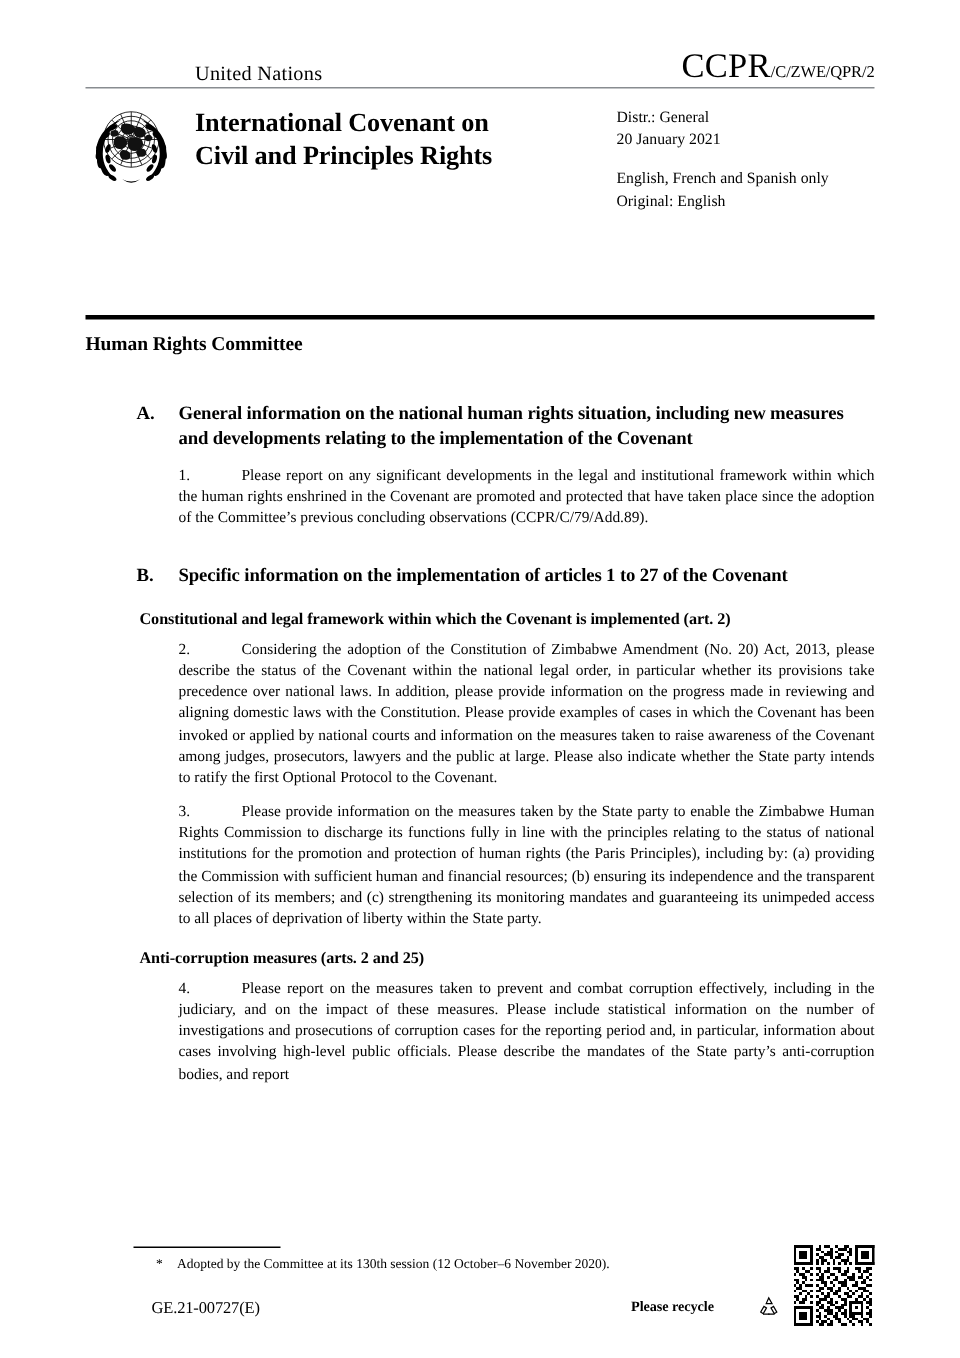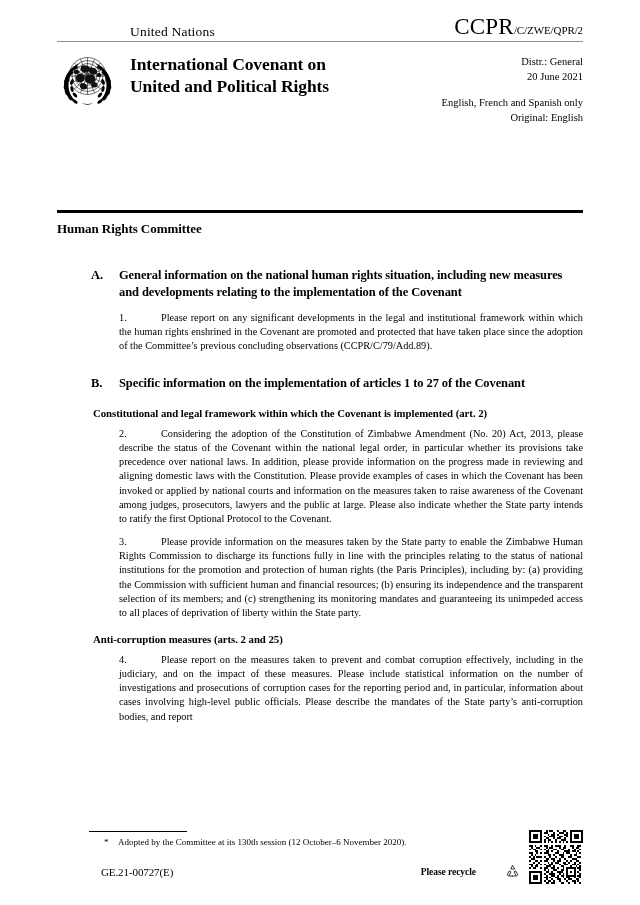--- a/index.html
+++ b/index.html
@@ -21,21 +21,21 @@
     left: 0; top: 0;
     width: 640px;
     height: 905px;
     background: #ffffff;
   }
 
   
   .masthead {
     position: absolute;
     left: 57px;
-    top: 16px;
+    top: 33px;
     width: 526px;
   }
   .mast-top {
     display: flex;
     align-items: flex-end;
     justify-content: space-between;
     height: 22px;
     padding-bottom: 1px;
   }
   .un-name {
@@ -83,21 +83,20 @@
     line-height: 1.28;
     padding-top: 4px;
     letter-spacing: -.1px;
   }
   .distr-block {
     width: 172px;
     flex: 0 0 172px;
     font-size: 10.5px;
     line-height: 1.42;
     padding-top: 6px;
-    text-align: right;
   }
   .distr-gap { height: 11px; }
 
   
   .rule-thick {
     position: absolute;
     left: 57px;
     top: 210px;
     width: 526px;
     height: 2.6px;
@@ -312,26 +311,26 @@
             <ellipse cx="92" cy="76" rx="6" ry="3" transform="rotate(105 92 76)"></ellipse>
             <ellipse cx="86" cy="88" rx="6" ry="3" transform="rotate(130 86 88)"></ellipse>
 
             <path d="M49 103 q12 6 24 0 q-12 9 -24 0z"></path>
           </g>
         </svg>
       </div>
 
       <div class="doc-title">
         <div>International Covenant on</div>
-        <div>United and Political Rights</div>
+        <div>Civil and Principles Rights</div>
       </div>
 
       <div class="distr-block">
         <div>Distr.: General</div>
-        <div>20 June 2021</div>
+        <div>20 January 2021</div>
         <div class="distr-gap"></div>
         <div>English, French and Spanish only</div>
         <div>Original: English</div>
       </div>
 
     </div>
   </div>
 
   <div class="rule-thick"></div>
 

